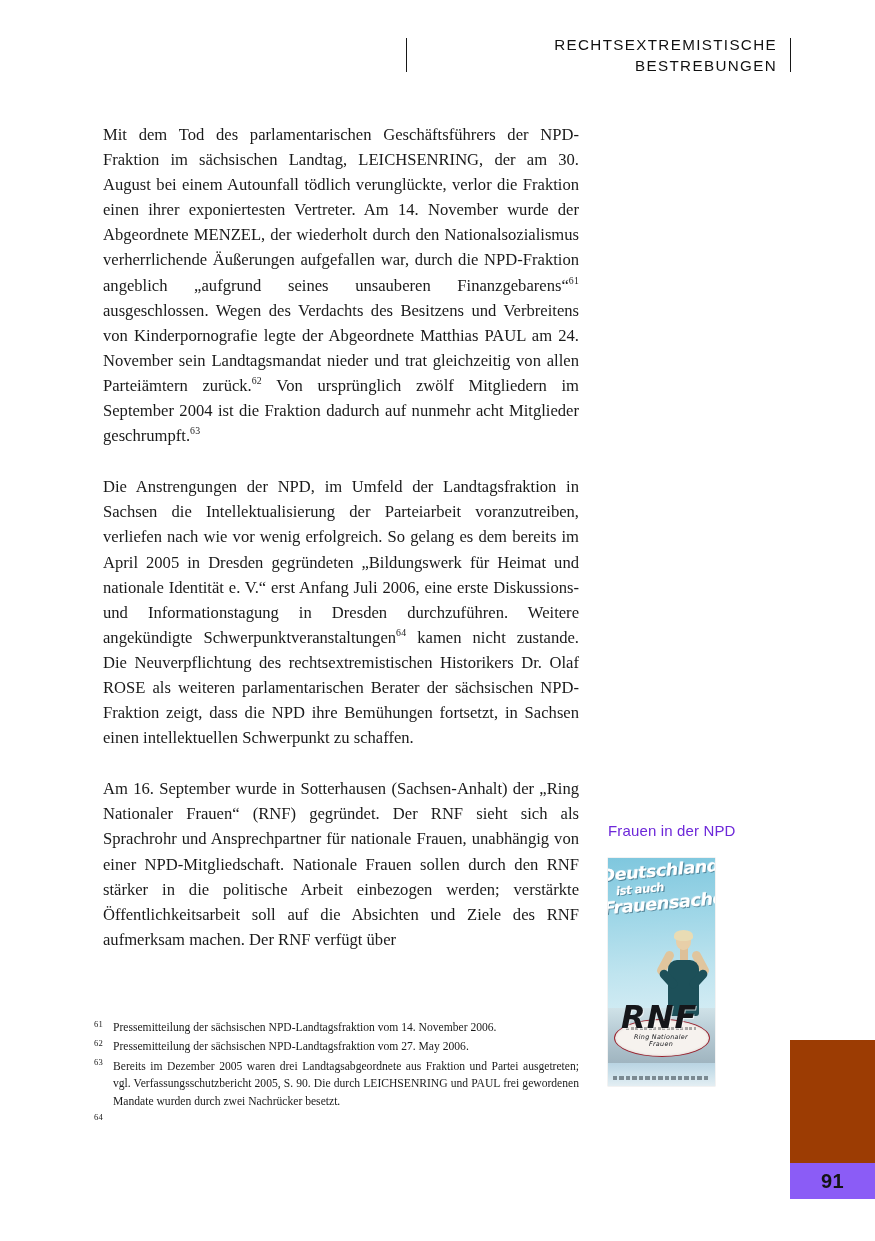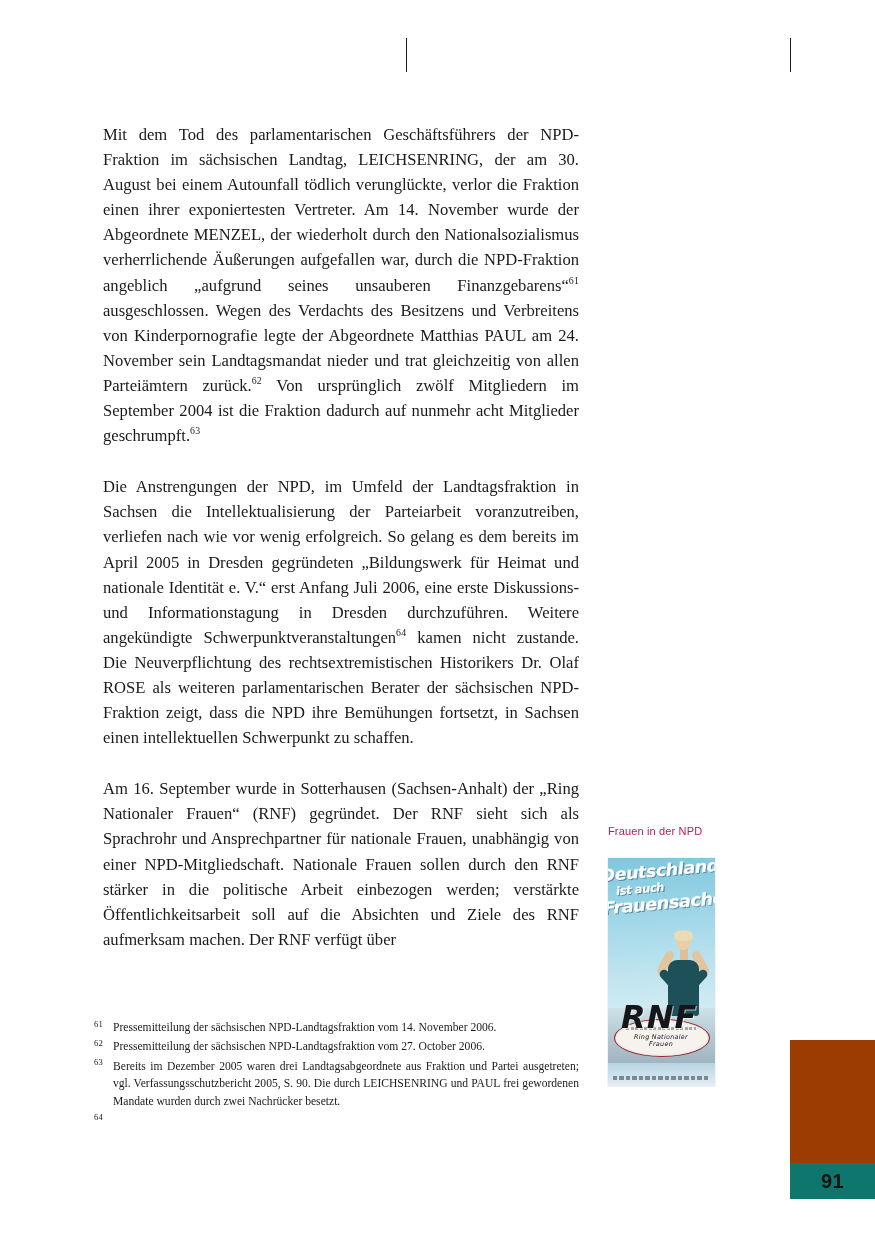--- a/index.html
+++ b/index.html
@@ -73,22 +73,22 @@
 
   
   .margin-col {
     position: absolute;
     left: 608px;
     top: 822px;
     width: 185px;
   }
   .margin-heading {
     font-family: "Liberation Sans", "DejaVu Sans", sans-serif;
-    font-size: 11px;
-    color: #be185d;
+    font-size: 15px;
+    color: #6d28d9;
     letter-spacing: 0.15px;
     line-height: 18px;
     margin: 0 0 18px 0;
   }
 
   
   .flyer {
     position: relative;
     width: 107px;
     height: 228px;
@@ -296,40 +296,41 @@
     width: 85px;
     height: 123px;
     background: #9c3c03;
   }
   .page-num-box {
     position: absolute;
     left: 790px;
     top: 1163px;
     width: 85px;
     height: 36px;
-    background: #0f766e;
+    background: #8b5cf6;
     display: flex;
     align-items: center;
     justify-content: center;
   }
   .page-num-box span {
     font-family: "Liberation Sans", "DejaVu Sans", sans-serif;
     font-weight: 700;
     font-size: 20px;
     color: #141414;
     letter-spacing: .5px;
   }
 </style>
 </head>
 <body>
 
 <div class="running-header">
   <div class="header-rule left"></div>
   <div class="header-rule right"></div>
   <div class="header-text">
+    <span>RECHTSEXTREMISTISCHE BESTREBUNGEN</span>
   </div>
 </div>
 
 <div class="body-col">
     <p>Mit dem Tod des parlamentarischen Geschäftsführers der NPD-Fraktion im sächsischen Landtag, LEICHSENRING, der am 30. August bei einem Autounfall tödlich verunglückte, verlor die Fraktion einen ihrer exponiertesten Vertreter. Am 14. November wurde der Abgeordnete MENZEL, der wiederholt durch den Nationalsozialismus verherrlichende Äußerungen aufgefallen war, durch die NPD-Fraktion angeblich „aufgrund seines unsauberen Finanzgebarens“<sup class="fn">61</sup> ausgeschlossen. Wegen des Verdachts des Besitzens und Verbreitens von Kinderpornografie legte der Abgeordnete Matthias PAUL am 24. November sein Landtagsmandat nieder und trat gleichzeitig von allen Parteiämtern zurück.<sup class="fn">62</sup> Von ursprünglich zwölf Mitgliedern im September 2004 ist die Fraktion dadurch auf nunmehr acht Mitglieder geschrumpft.<sup class="fn">63</sup></p>
     <p>Die Anstrengungen der NPD, im Umfeld der Landtagsfraktion in Sachsen die Intellektualisierung der Parteiarbeit voranzutreiben, verliefen nach wie vor wenig erfolgreich. So gelang es dem bereits im April 2005 in Dresden gegründeten „Bildungswerk für Heimat und nationale Identität e. V.“ erst Anfang Juli 2006, eine erste Diskussions- und Informationstagung in Dresden durchzuführen. Weitere angekündigte Schwerpunktveranstaltungen<sup class="fn">64</sup> kamen nicht zustande. Die Neuverpflichtung des rechtsextremistischen Historikers Dr. Olaf ROSE als weiteren parlamentarischen Berater der sächsischen NPD-Fraktion zeigt, dass die NPD ihre Bemühungen fortsetzt, in Sachsen einen intellektuellen Schwerpunkt zu schaffen.</p>
     <p>Am 16. September wurde in Sotterhausen (Sachsen-Anhalt) der „Ring Nationaler Frauen“ (RNF) gegründet. Der RNF sieht sich als Sprachrohr und Ansprechpartner für nationale Frauen, unabhängig von einer NPD-Mitgliedschaft. Nationale Frauen sollen durch den RNF stärker in die politische Arbeit einbezogen werden; verstärkte Öffentlichkeitsarbeit soll auf die Absichten und Ziele des RNF aufmerksam machen. Der RNF verfügt über</p>
   </div>
 
 <div class="margin-col">
@@ -364,21 +365,21 @@
     </div>
 
     <div class="flyer-bottombar">
       <div class="microtext"></div>
     </div>
   </div>
 </div>
 
 <div class="footnotes">
     <div class="fn-item"><sup class="fn-num">61</sup><span>Pressemitteilung der sächsischen NPD-Landtagsfraktion vom 14. November 2006.</span></div>
-    <div class="fn-item"><sup class="fn-num">62</sup><span>Pressemitteilung der sächsischen NPD-Landtagsfraktion vom 27. October 2006.</span></div>
+    <div class="fn-item"><sup class="fn-num">62</sup><span>Pressemitteilung der sächsischen NPD-Landtagsfraktion vom 27. May 2006.</span></div>
     <div class="fn-item"><sup class="fn-num">63</sup><span>Bereits im Dezember 2005 waren drei Landtagsabgeordnete aus Fraktion und Partei ausgetreten; vgl. Verfassungsschutzbericht 2005, S. 90. Die durch LEICHSENRING und PAUL frei gewordenen Mandate wurden durch zwei Nachrücker besetzt.</span></div>
     <div class="fn-item"><sup class="fn-num">64</sup></div>
   </div>
 
 <div class="page-tab"></div>
 <div class="page-num-box">
   <span>91</span>
 </div>
 
 </body></html>

